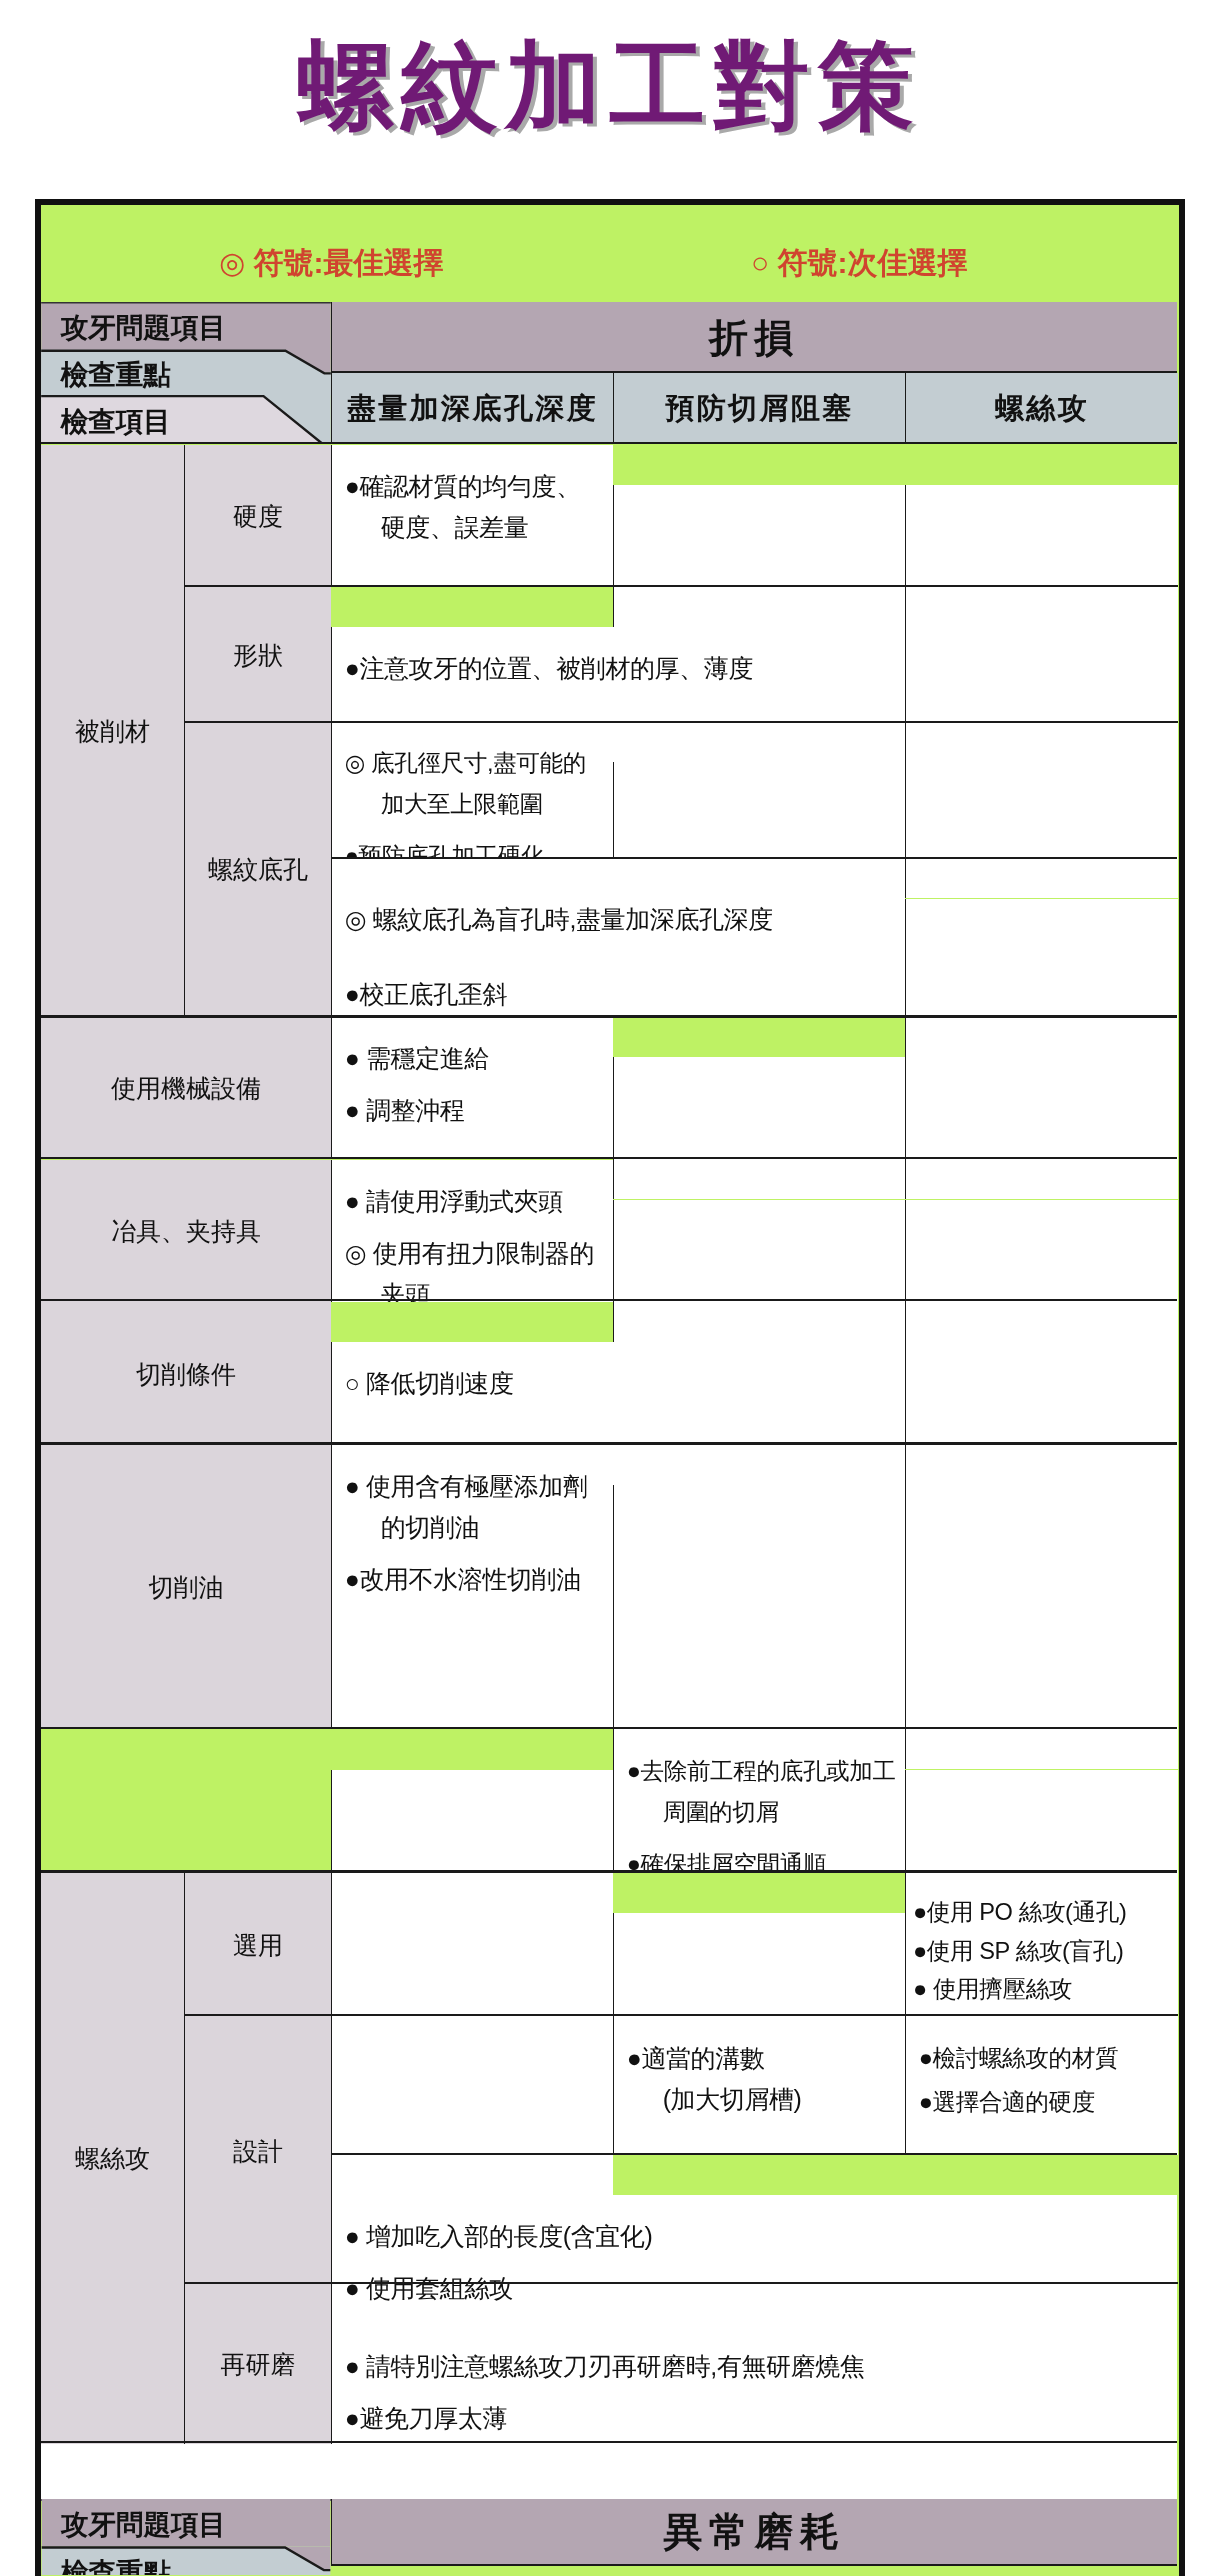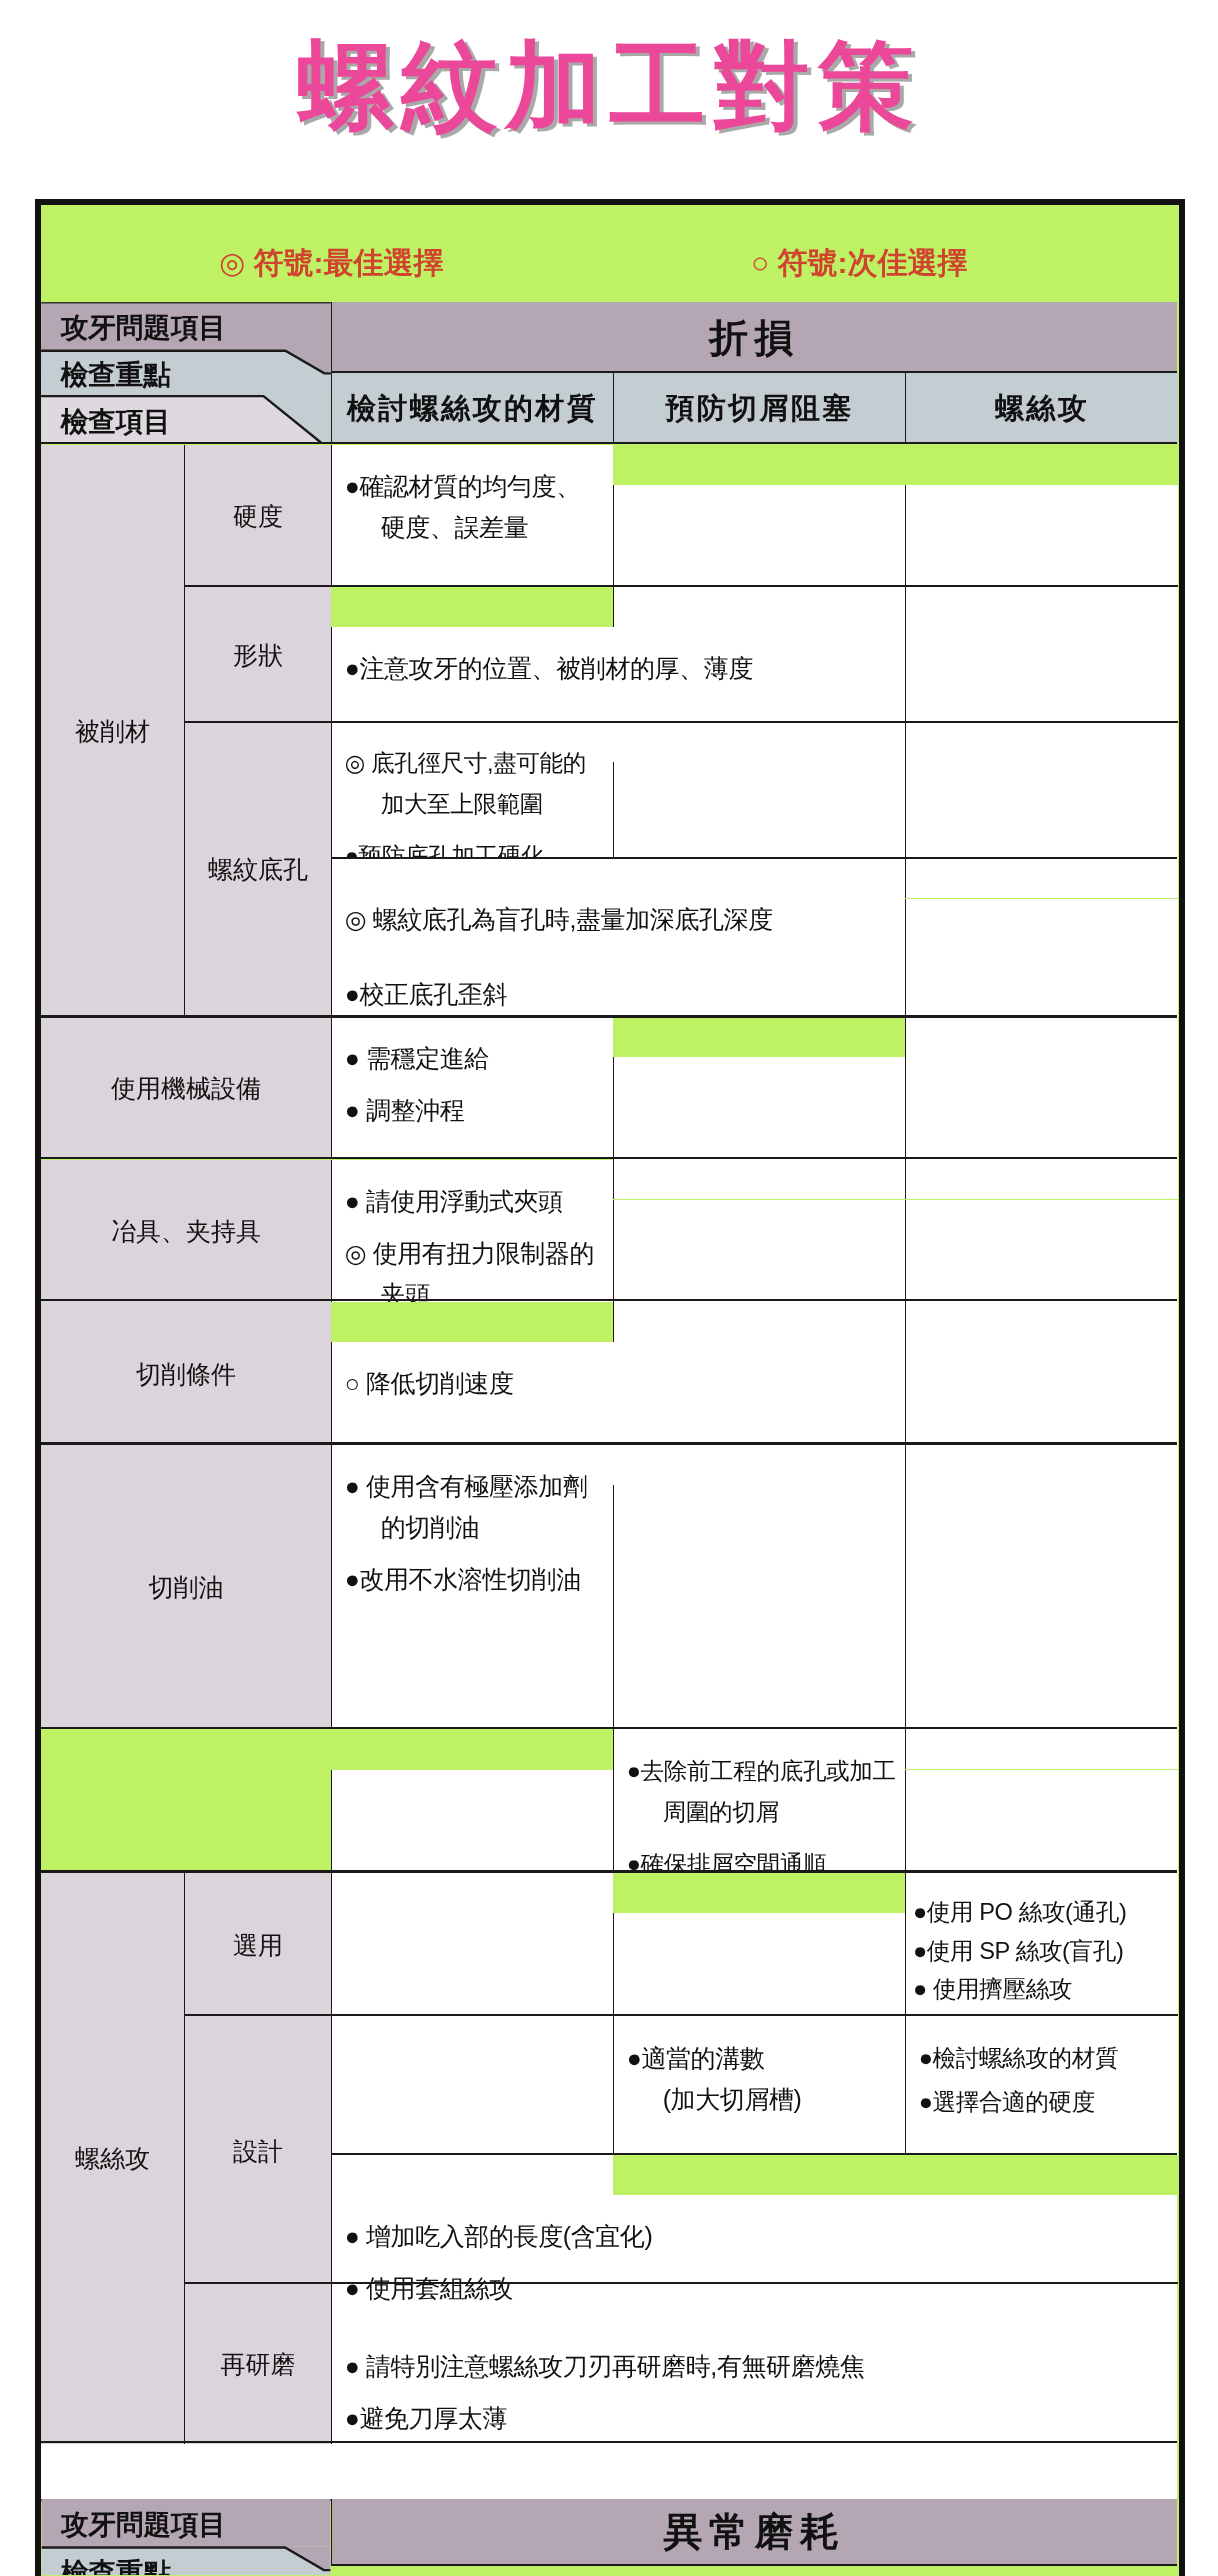--- a/index.html
+++ b/index.html
@@ -1,20 +1,20 @@
 <!DOCTYPE html>
 <html style="font-size:13px"><head>
 <meta charset="utf-8">
 <style>
   html,body{margin:0;padding:0;}
   body{width:1219px;height:2576px;overflow:hidden;background:#fff;
        font-family:"Liberation Sans","DejaVu Sans",sans-serif;color:#111;position:relative;}
   #page{position:absolute;left:0;top:0;width:1219px;height:2576px;overflow:hidden;}
   .title{position:absolute;left:0;top:23px;width:1219px;text-align:center;
-         font-size:96px;font-weight:900;color:#ec4899;letter-spacing:8.1px;
+         font-size:96px;font-weight:900;color:#701a75;letter-spacing:8.1px;
          text-shadow:4.1px 3.2px 0 #a9a9a9;white-space:nowrap;}
   #tbl{position:absolute;left:35px;top:199px;width:1150px;height:2377px;box-sizing:border-box;
        border:6.5px solid #111;border-bottom:none;background:#bef264;overflow:hidden;}
   .abs{position:absolute;box-sizing:border-box;}
   .legend{font-size:30px;font-weight:bold;color:#d0442f;white-space:nowrap;}
   .purple{background:#b4a6b2;}
   .blue{background:#c3cdd2;}
   .labelbg{background:#dbd5db;}
   .bl{border-left:1.6px solid #1a1a1a;margin-top:40px;}
   .big-problem{font-size:39px;font-weight:bold;letter-spacing:6.5px;display:flex;
@@ -39,21 +39,21 @@
 
 <div id="page">
   <div class="title">螺紋加工對策</div>
 
   <div id="tbl">
 
     <div class="abs legend" style="left:178px;top:38px;">◎ 符號:最佳選擇</div>
     <div class="abs legend" style="left:710px;top:38px;">○ 符號:次佳選擇</div>
 
     <div class="abs purple big-problem" style="left:290px;top:97px;width:846px;height:71px;border-left:1.6px solid #1a1a1a;">折損</div>
-    <div class="abs blue colhead" style="left:290px;top:168px;width:282px;height:71px;border-left:1.6px solid #1a1a1a;">檢討螺絲攻的材質</div>
+    <div class="abs blue colhead" style="left:290px;top:168px;width:282px;height:71px;border-left:1.6px solid #1a1a1a;">盡量加深底孔深度</div>
     <div class="abs blue colhead" style="left:572px;top:168px;width:292px;height:71px;border-left:1.6px solid #1a1a1a;">預防切屑阻塞</div>
     <div class="abs blue colhead" style="left:864px;top:168px;width:273px;height:71px;border-left:1.6px solid #1a1a1a;">螺絲攻</div>
 
     <svg class="abs" style="left:0;top:97px;" width="290" height="142" viewBox="0 0 357 175">
       <rect x="0" y="0" width="357" height="87" fill="#b4a6b2"></rect>
       <rect x="0" y="87" width="357" height="88" fill="#c3cdd2"></rect>
       <polygon points="0,59 301,59 349,87 357,87 357,115 0,115" fill="#c3cdd2"></polygon>
       <polygon points="0,115 274,115 347,175 0,175" fill="#ded8df"></polygon>
       <polyline points="0,60 301,60 349,88 357,88" fill="none" stroke="#1a1a1a" stroke-width="3"></polyline>
       <polyline points="0,116 274,116 347,175" fill="none" stroke="#1a1a1a" stroke-width="3"></polyline>

